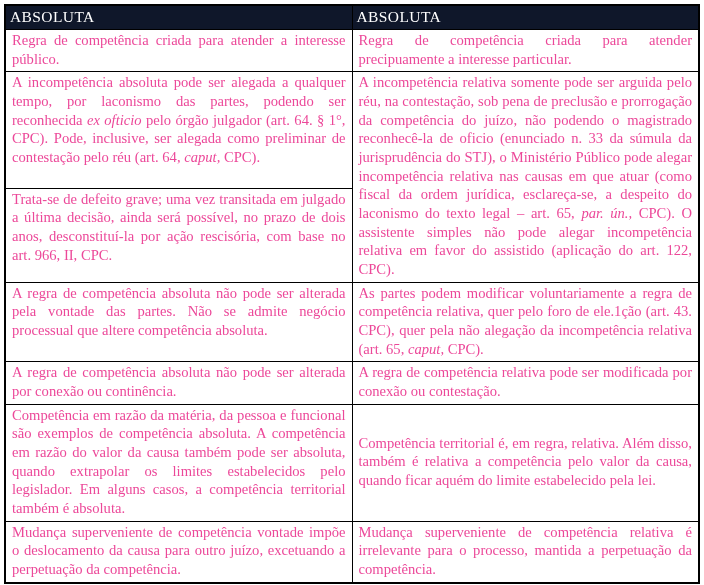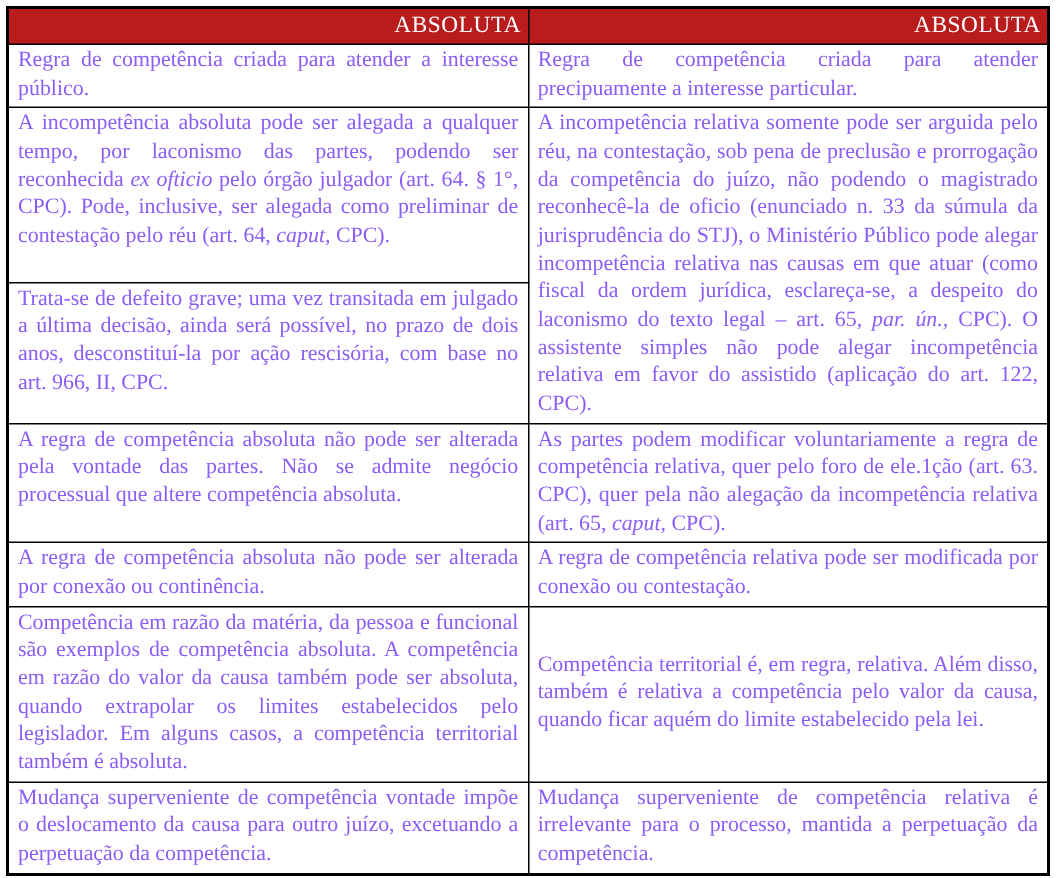--- a/index.html
+++ b/index.html
@@ -19,37 +19,37 @@
     color: #000000;
   }
   table.cmp {
     border-collapse: collapse;
     table-layout: fixed;
     width: 696px;
     border: 2px solid #000000;
   }
   table.cmp col { width: 50%; }
   table.cmp th {
-    background: #b91c1c;
+    background: #0f172a;
     color: #ffffff;
     font-weight: normal;
     font-size: 15.5px;
     letter-spacing: 0.4px;
-    text-align: right;
+    text-align: left;
     padding: 2px 4px 3px 4px;
     border: 1px solid #000000;
   }
   table.cmp td {
     border: 1px solid #000000;
     vertical-align: top;
     padding: 1px 6px 3px 6px;
     font-size: 14.6px;
     line-height: 1.28;
     text-align: justify;
-    color: #8b5cf6;
+    color: #ec4899;
   }
   table.cmp td.v-center { vertical-align: middle; }
   table.cmp em { font-style: italic; }
 </style>
 </head>
 <body>
 
 <div class="page">
   <table class="cmp">
     <colgroup>
@@ -69,21 +69,21 @@
       </tr>
       <tr>
         <td><span>A incompetência absoluta pode ser alegada a qualquer tempo, por laconismo das partes, podendo ser reconhecida </span><em>ex ofticio</em><span> pelo órgão julgador (art. 64. § 1°, CPC). Pode, inclusive, ser alegada como preliminar de contestação pelo réu (art. 64, </span><em>caput,</em><span> CPC).</span></td>
         <td rowspan="2"><span>A incompetência relativa somente pode ser arguida pelo réu, na contestação, sob pena de preclusão e prorrogação da competência do juízo, não podendo o magistrado reconhecê-la de oficio (enunciado n. 33 da súmula da jurisprudência do STJ), o Ministério Público pode alegar incompetência relativa nas causas em que atuar (como fiscal da ordem jurídica, esclareça-se, a despeito do laconismo do texto legal – art. 65, </span><em>par. ún.,</em><span> CPC). O assistente simples não pode alegar incompetência relativa em favor do assistido (aplicação do art. 122, CPC).</span></td>
       </tr>
       <tr>
         <td><span>Trata-se de defeito grave; uma vez transitada em julgado a última decisão, ainda será possível, no prazo de dois anos, desconstituí-la por ação rescisória, com base no art. 966, II, CPC.</span></td>
       </tr>
       <tr>
         <td><span>A regra de competência absoluta não pode ser alterada pela vontade das partes. Não se admite negócio processual que altere competência absoluta.</span></td>
-        <td><span>As partes podem modificar voluntariamente a regra de competência relativa, quer pelo foro de ele.1ção (art. 63. CPC), quer pela não alegação da incompetência relativa (art. 65, </span><em>caput,</em><span> CPC).</span></td>
+        <td><span>As partes podem modificar voluntariamente a regra de competência relativa, quer pelo foro de ele.1ção (art. 43. CPC), quer pela não alegação da incompetência relativa (art. 65, </span><em>caput,</em><span> CPC).</span></td>
       </tr>
       <tr>
         <td><span>A regra de competência absoluta não pode ser alterada por conexão ou continência.</span></td>
         <td><span>A regra de competência relativa pode ser modificada por conexão ou contestação.</span></td>
       </tr>
       <tr>
         <td><span>Competência em razão da matéria, da pessoa e funcional são exemplos de competência absoluta. A competência em razão do valor da causa também pode ser absoluta, quando extrapolar os limites estabelecidos pelo legislador. Em alguns casos, a competência territorial também é absoluta.</span></td>
         <td class="v-center"><span>Competência territorial é, em regra, relativa. Além disso, também é relativa a competência pelo valor da causa, quando ficar aquém do limite estabelecido pela lei.</span></td>
       </tr>
       <tr>

